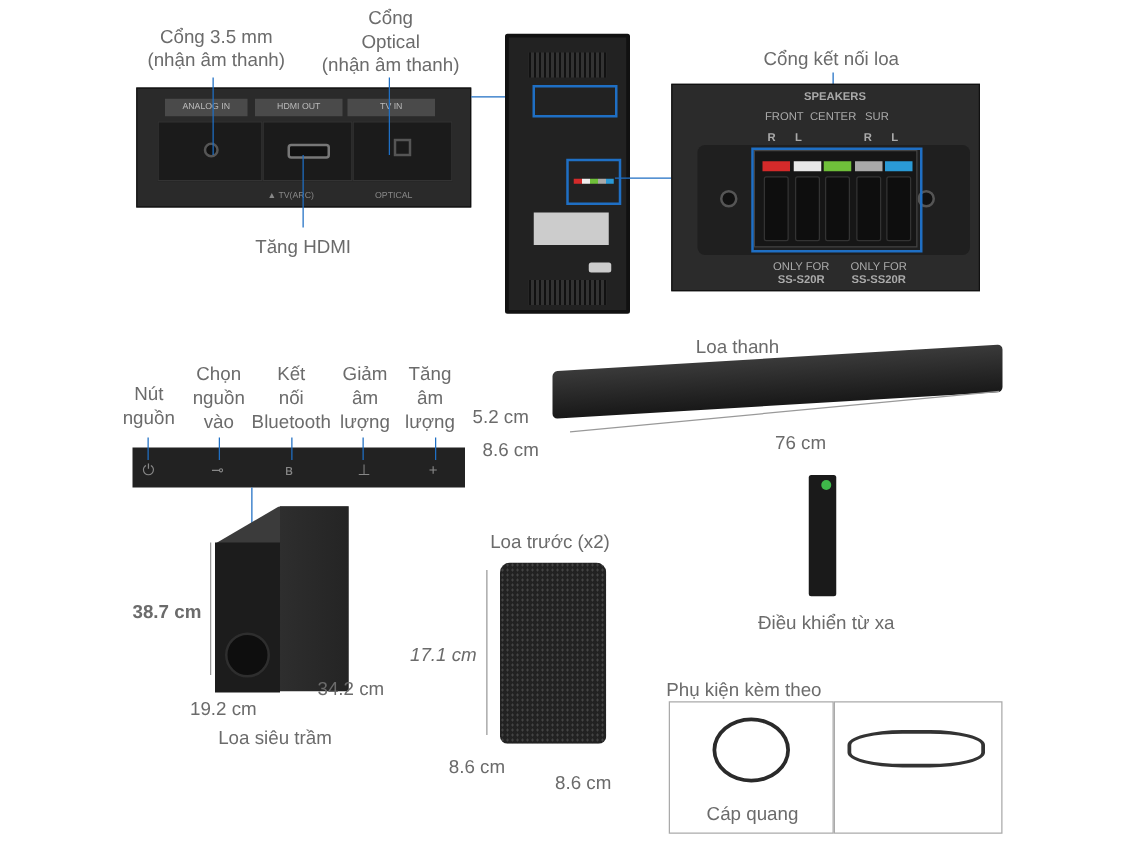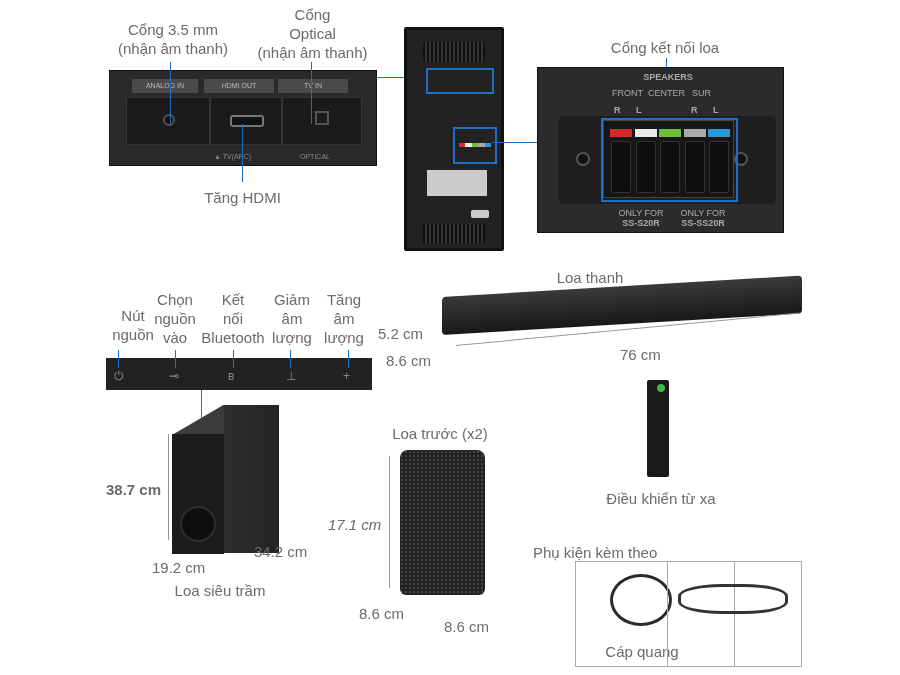--- a/index.html
+++ b/index.html
@@ -128,21 +128,21 @@
     <div class="plug" style="left:105px;"></div>
   </div>
   <div class="bluebox" style="left:63px;top:50px;width:137px;height:84px;"></div>
 
   <div class="p2txt" style="left:78px;top:140px;width:50px;font-weight:normal;">ONLY FOR</div>
   <div class="p2txt" style="left:78px;top:150px;width:50px;">SS-S20R</div>
   <div class="p2txt" style="left:140px;top:140px;width:50px;font-weight:normal;">ONLY FOR</div>
   <div class="p2txt" style="left:136px;top:150px;width:58px;">SS-SS20R</div>
 </div>
 
-<div class="lbl" style="left:96px;top:306px;width:46px;margin-left:14px;">
+<div class="lbl" style="left:96px;top:306px;width:46px;">
   <div>Nút</div>
   <div>nguồn</div>
 </div>
 <div class="lbl" style="left:150px;top:290px;width:50px;">
   <div>Chọn</div>
   <div>nguồn</div>
   <div>vào</div>
 </div>
 <div class="lbl" style="left:197px;top:290px;width:72px;">
   <div>Kết</div>
@@ -198,19 +198,19 @@
 <div class="lbl" style="left:170px;top:581px;width:100px;">Loa siêu trầm</div>
 
 <div class="lbl" style="left:390px;top:424px;width:100px;">Loa trước (x2)</div>
 <div class="abs fspk"></div>
 <div class="dim" style="left:389px;top:456px;width:1px;height:132px;"></div>
 <div class="lbl" style="left:328px;top:515px;font-style:italic;">17.1 cm</div>
 <div class="lbl" style="left:359px;top:604px;">8.6 cm</div>
 <div class="lbl" style="left:444px;top:617px;">8.6 cm</div>
 
 <div class="lbl" style="left:533px;top:543px;text-align:left;">Phụ kiện kèm theo</div>
-<div class="acc-box" style="left:535px;width:160px;margin-left:40px;">
+<div class="acc-box" style="left:535px;width:132px;">
   <div class="abs" style="left:34px;top:12px;width:62px;height:52px;border:3px solid #2a2a2a;border-radius:50%;"></div>
   <div class="lbl" style="left:0;top:80px;width:132px;">Cáp quang</div>
 </div>
 <div class="acc-box" style="left:667px;width:135px;">
   <div class="abs" style="left:10px;top:22px;width:110px;height:30px;border:3px solid #333;border-radius:40%;"></div>
 </div>
 
 </body></html>

